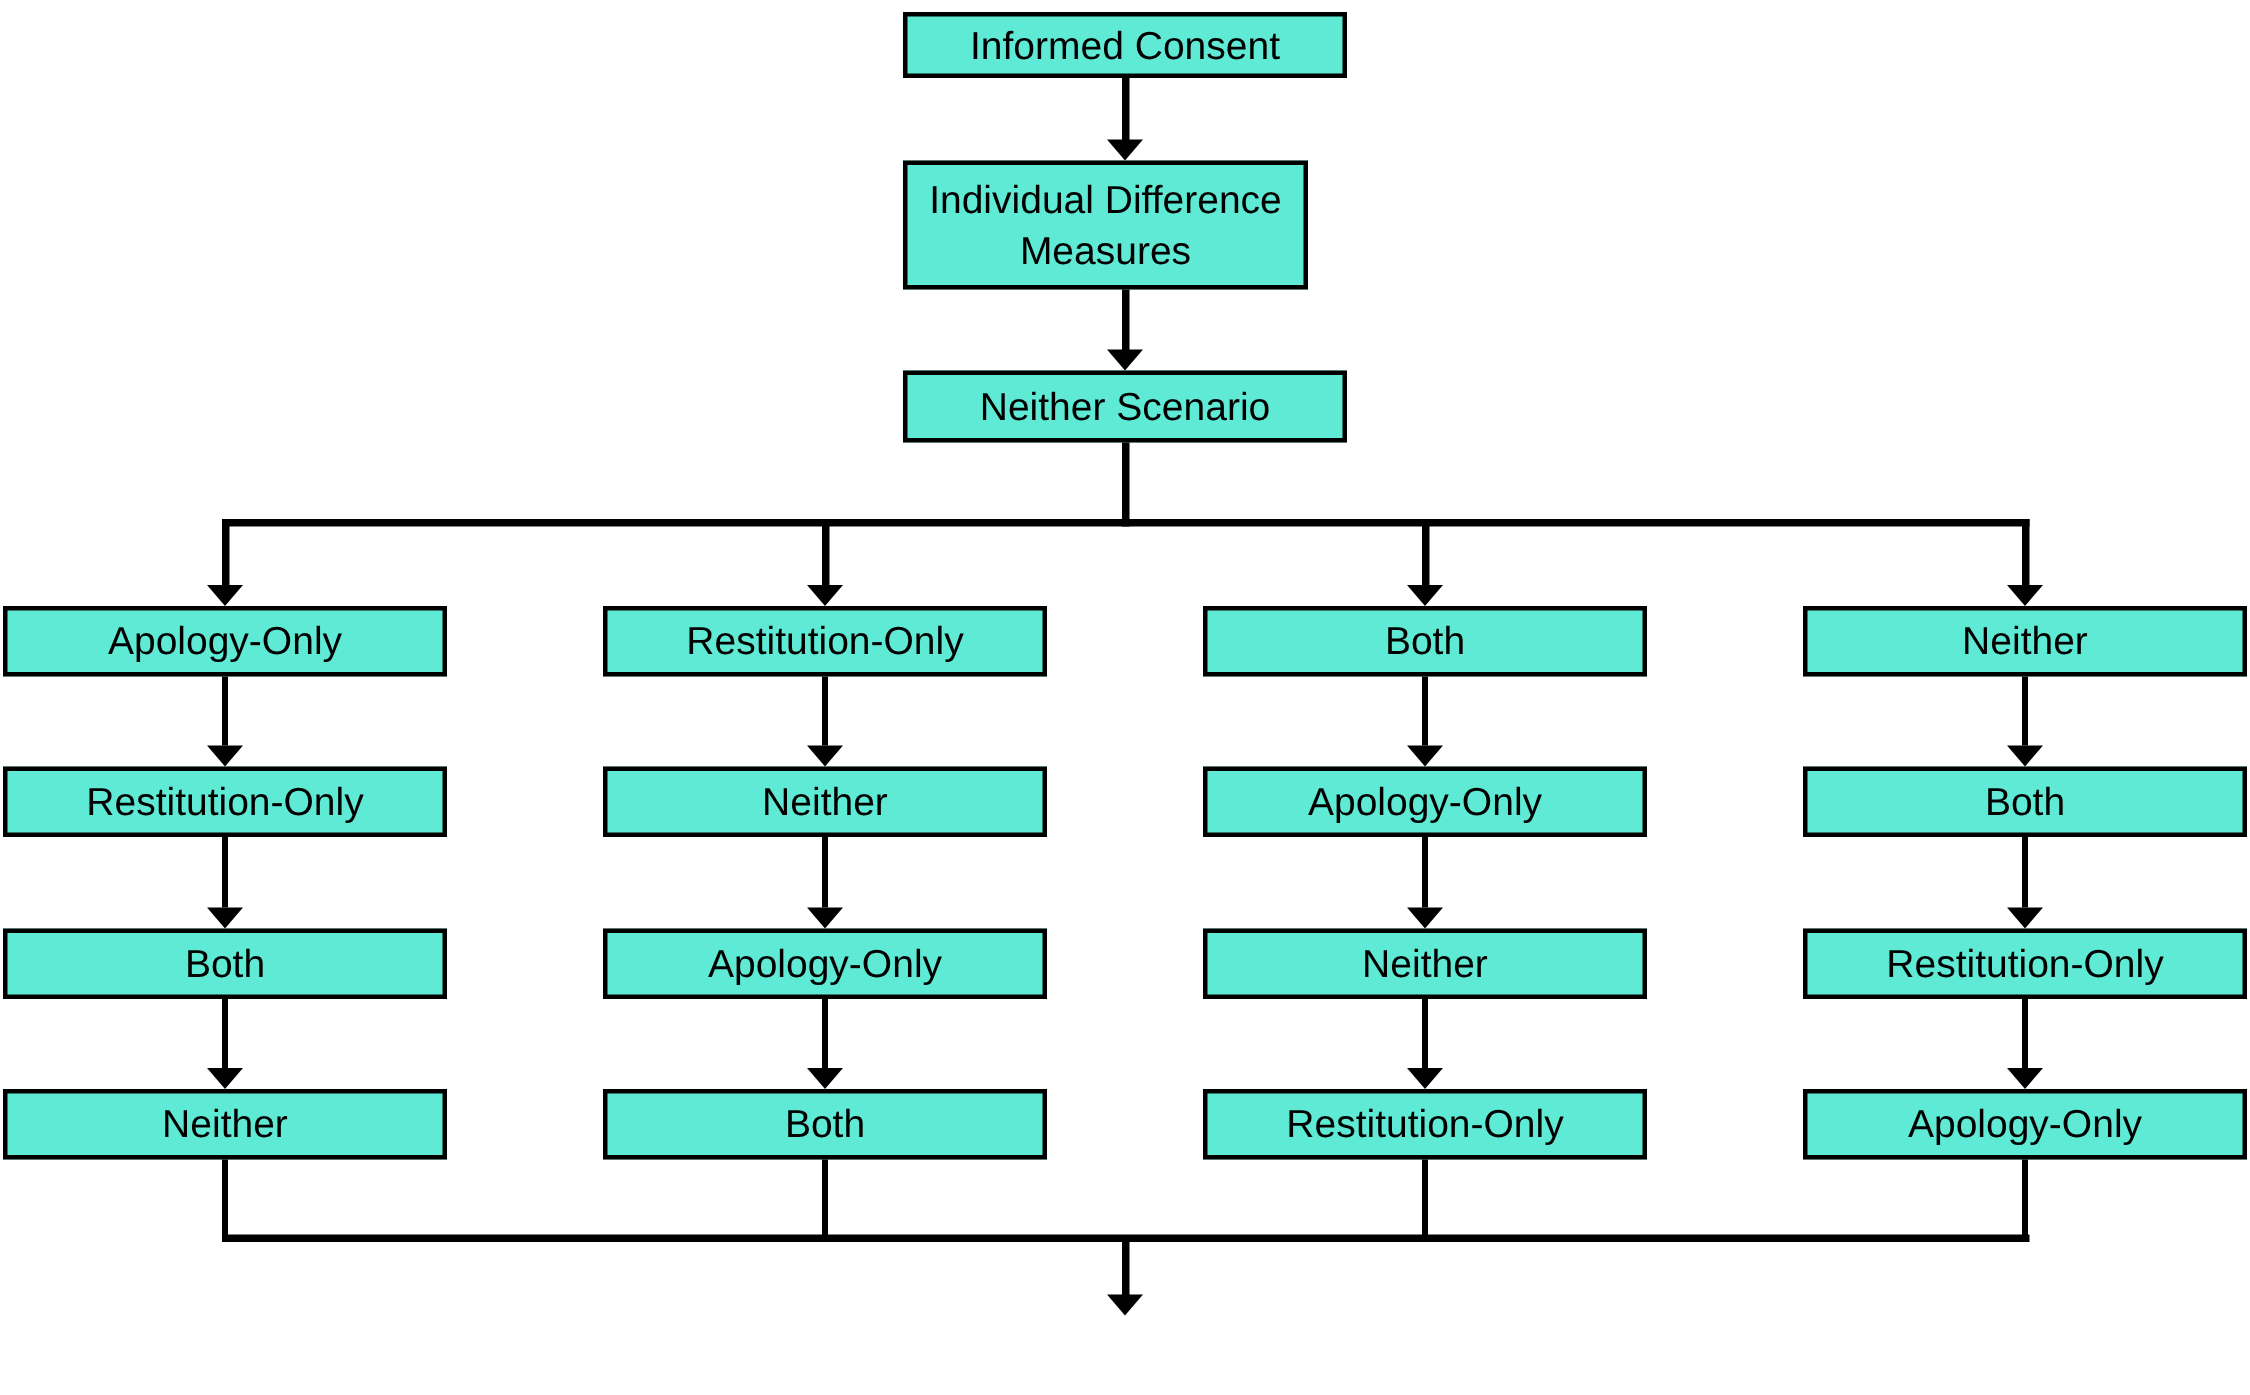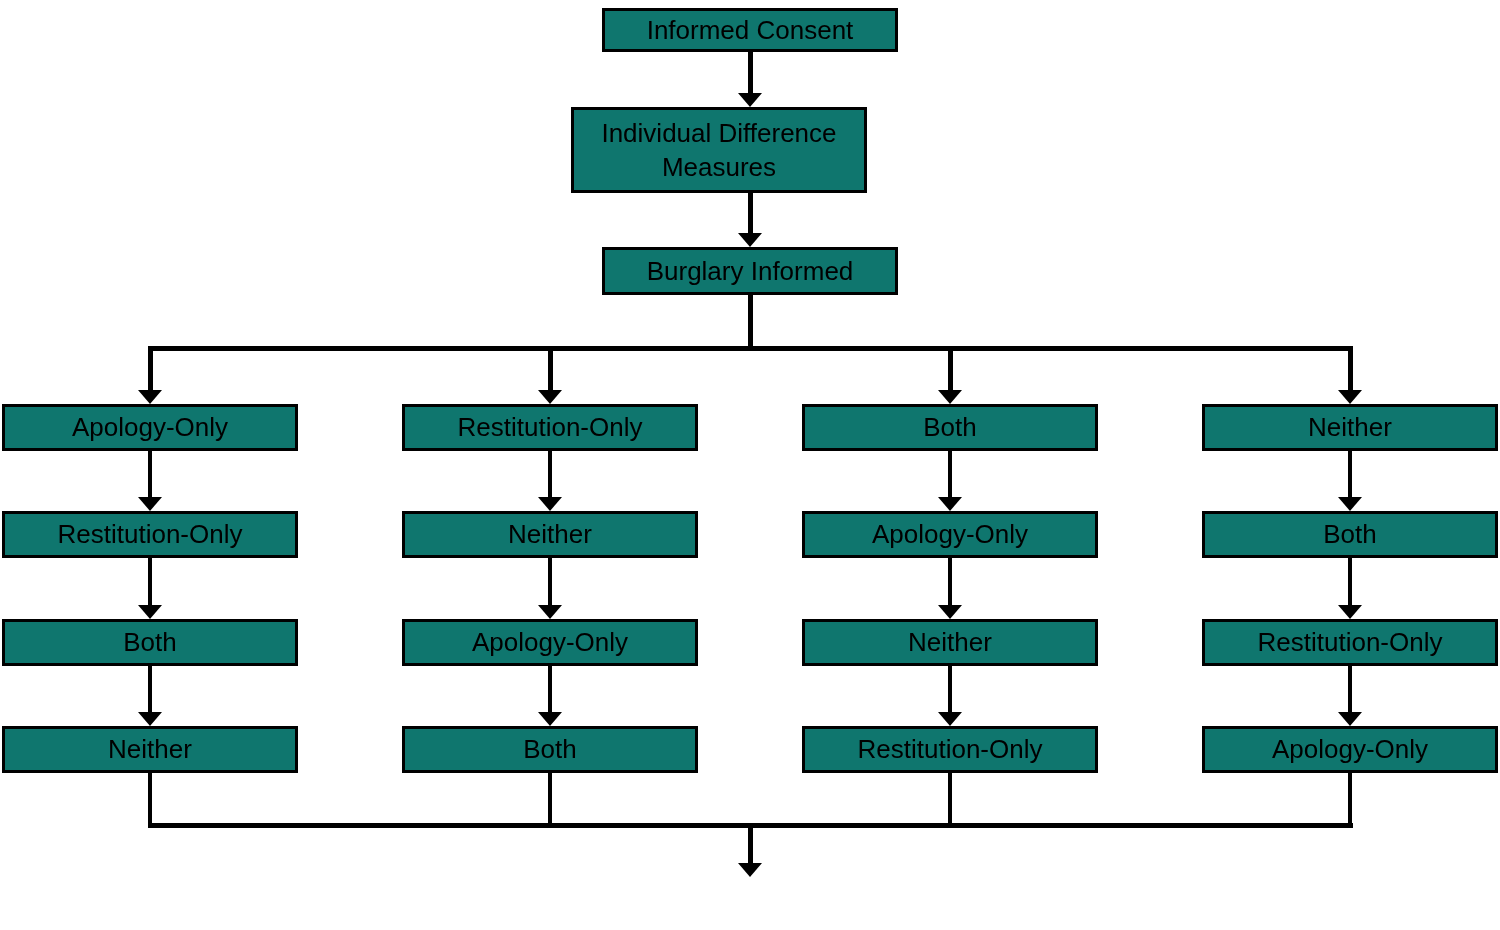--- a/index.html
+++ b/index.html
@@ -6,21 +6,21 @@
   #canvas{
     position:relative;
     width:1500px;height:930px;
     background:#ffffff;
     font-family:"Liberation Sans", sans-serif;
     overflow:hidden;
   }
   .node{
     position:absolute;
     box-sizing:border-box;
-    background:#0f766e;
+    background:#5eead4;
     border:3px solid #000000;
     color:#000000;
     display:flex;
     align-items:center;
     justify-content:center;
     text-align:center;
     font-size:26px;
     line-height:1.32;
     padding:0 10px;
   }
@@ -33,23 +33,23 @@
     border-top:14px solid #000000;
   }
 </style>
 </head>
 <body>
 
 <div id="canvas">
 
   <div class="node" style="left:602px;top:8px;width:296px;height:44px">Informed Consent</div>
 
-  <div class="node" style="left:571px;top:107px;width:296px;height:86px">Individual Difference Measures</div>
+  <div class="node" style="left:602px;top:107px;width:270px;height:86px">Individual Difference Measures</div>
 
-  <div class="node" style="left:602px;top:247px;width:296px;height:48px">Burglary Informed</div>
+  <div class="node" style="left:602px;top:247px;width:296px;height:48px">Neither Scenario</div>
 
   <div class="vline" style="left:747.5px;top:52px;width:5px;height:42px"></div>
   <div class="arrowhead" style="left:738px;top:93px"></div>
 
   <div class="vline" style="left:747.5px;top:193px;width:5px;height:41px"></div>
   <div class="arrowhead" style="left:738px;top:233px"></div>
 
   <div class="vline" style="left:747.5px;top:295px;width:5px;height:56px"></div>
 
   <div class="hline" style="left:147.5px;top:346px;width:1205px;height:5px"></div>

